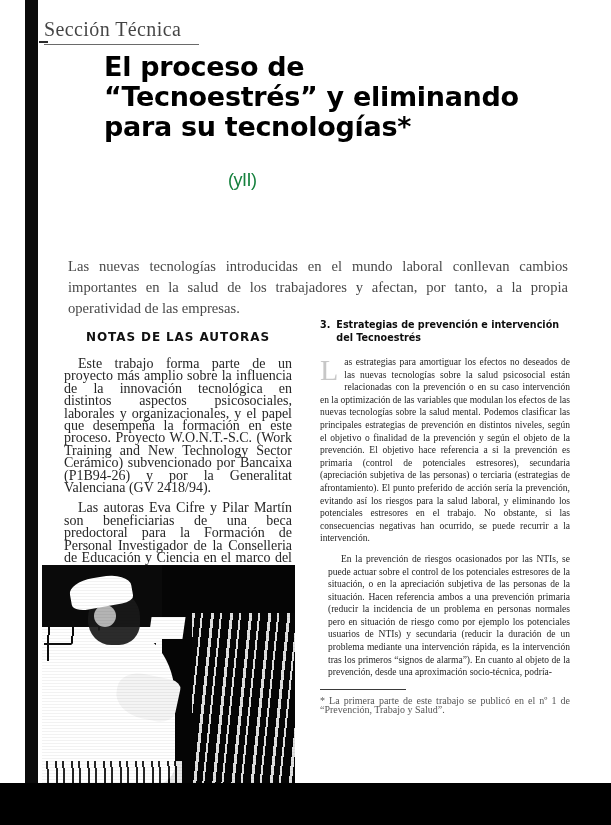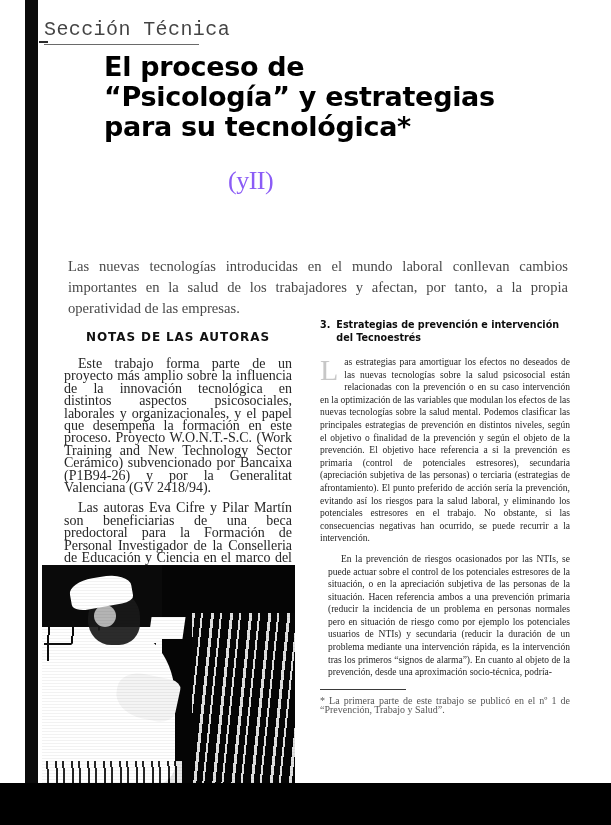--- a/index.html
+++ b/index.html
@@ -50,21 +50,21 @@
     top: 0;
     width: 534px;
     height: 825px;
   }
 
   
   .kicker {
     position: absolute;
     left: 2px;
     top: 18px;
-    font-family: Liberation Mono, monospace;
+    font-family: Liberation Serif, serif;
     font-size: 20px;
     letter-spacing: 0.4px;
     color: #1a1a1a;
     opacity: 0.82;
   }
   .kicker-rule {
     position: absolute;
     left: 2px;
     top: 44px;
     width: 155px;
@@ -92,24 +92,24 @@
   .byline {
     position: absolute;
     left: 186px;
     top: 165px;
     width: 348px;
     display: flex;
     align-items: flex-start;
     gap: 12px;
   }
   .logo-mark {
-    font-family: Liberation Serif, serif;
-    font-size: 26px;
+    font-family: Liberation Sans, sans-serif;
+    font-size: 18px;
     line-height: 27px;
-    color: #8b5cf6;
+    color: #15803d;
     letter-spacing: -0.5px;
     padding-top: 2px;
     white-space: nowrap;
   }
   .authors { padding-top: 6px; }
   .author-group { margin-bottom: 7px; }
   .author-name {
     font-family: "Liberation Serif", serif;
     font-weight: bold;
     font-size: 8.5px;
@@ -313,22 +313,22 @@
   <div class="spine-bar"></div>
   <div class="edge-tick"></div>
 
   <div class="content">
 
     <div class="kicker">Sección Técnica</div>
     <div class="kicker-rule"></div>
 
     <div class="title">
       <span class="ln">El proceso de</span>
-      <span class="ln">“Psicología” y estrategias</span>
-      <span class="ln">para su tecnológica*</span>
+      <span class="ln">“Tecnoestrés” y eliminando</span>
+      <span class="ln">para su tecnologías*</span>
     </div>
 
     <div class="byline">
       <div class="logo-mark">(yII)</div>
       <div class="authors">
       </div>
     </div>
 
     <div class="abstract">Las nuevas tecnologías introducidas en el mundo laboral conllevan cambios importantes en la salud de los trabajadores y afectan, por tanto, a la propia operatividad de las empresas.</div>
 

